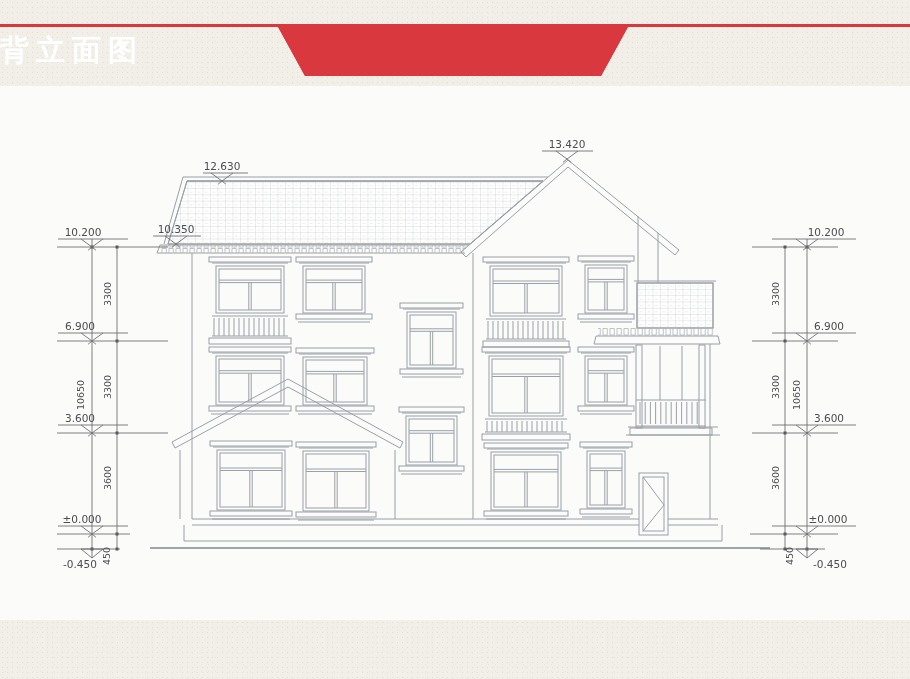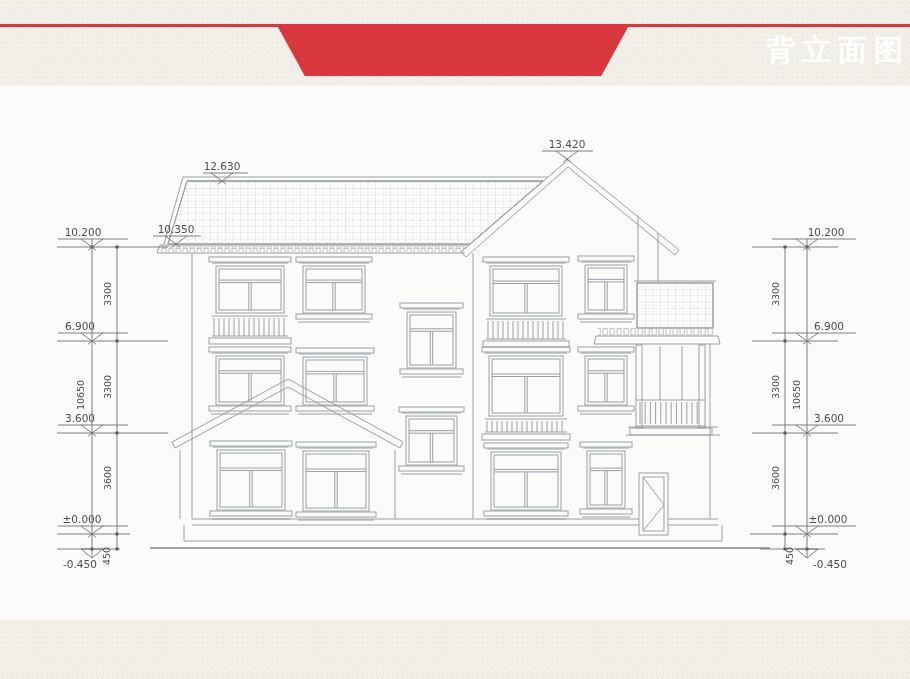--- a/index.html
+++ b/index.html
@@ -4,21 +4,21 @@
 <style>
   html,body{margin:0;padding:0;}
   .page{position:relative;width:910px;height:679px;overflow:hidden;
     background-color:#f2efe8;
     background-image:radial-gradient(#e4dfd5 0.8px, transparent 0.9px),
                      radial-gradient(#ebe6dd 0.8px, transparent 0.9px);
     background-size:5px 5px,7px 7px;background-position:0 0,2px 3px;
     font-family:"DejaVu Sans","Liberation Sans",sans-serif;}
   .panel{position:absolute;left:0;right:0;top:86px;height:534px;background:#fbfbfa;}
   .banner-svg{position:absolute;left:0;top:0;}
-  .banner-title{position:absolute;left:0;top:36px;width:910px;text-align:right;
+  .banner-title{position:absolute;left:0;top:36px;width:910px;text-align:left;
     color:#ffffff;font-size:29px;font-weight:bold;letter-spacing:7px;line-height:1;}
   svg text{font-family:"DejaVu Sans","Liberation Sans",sans-serif;}
   .drawing{position:absolute;left:0;top:0;}
 </style>
 </head>
 <body>
 <div class="page">
 
   <div class="panel"></div>
 

